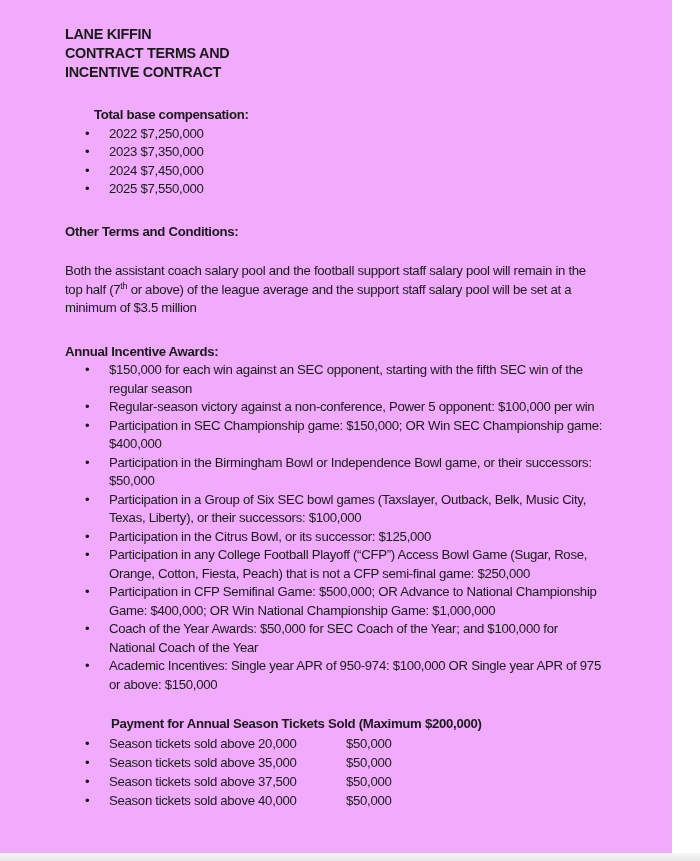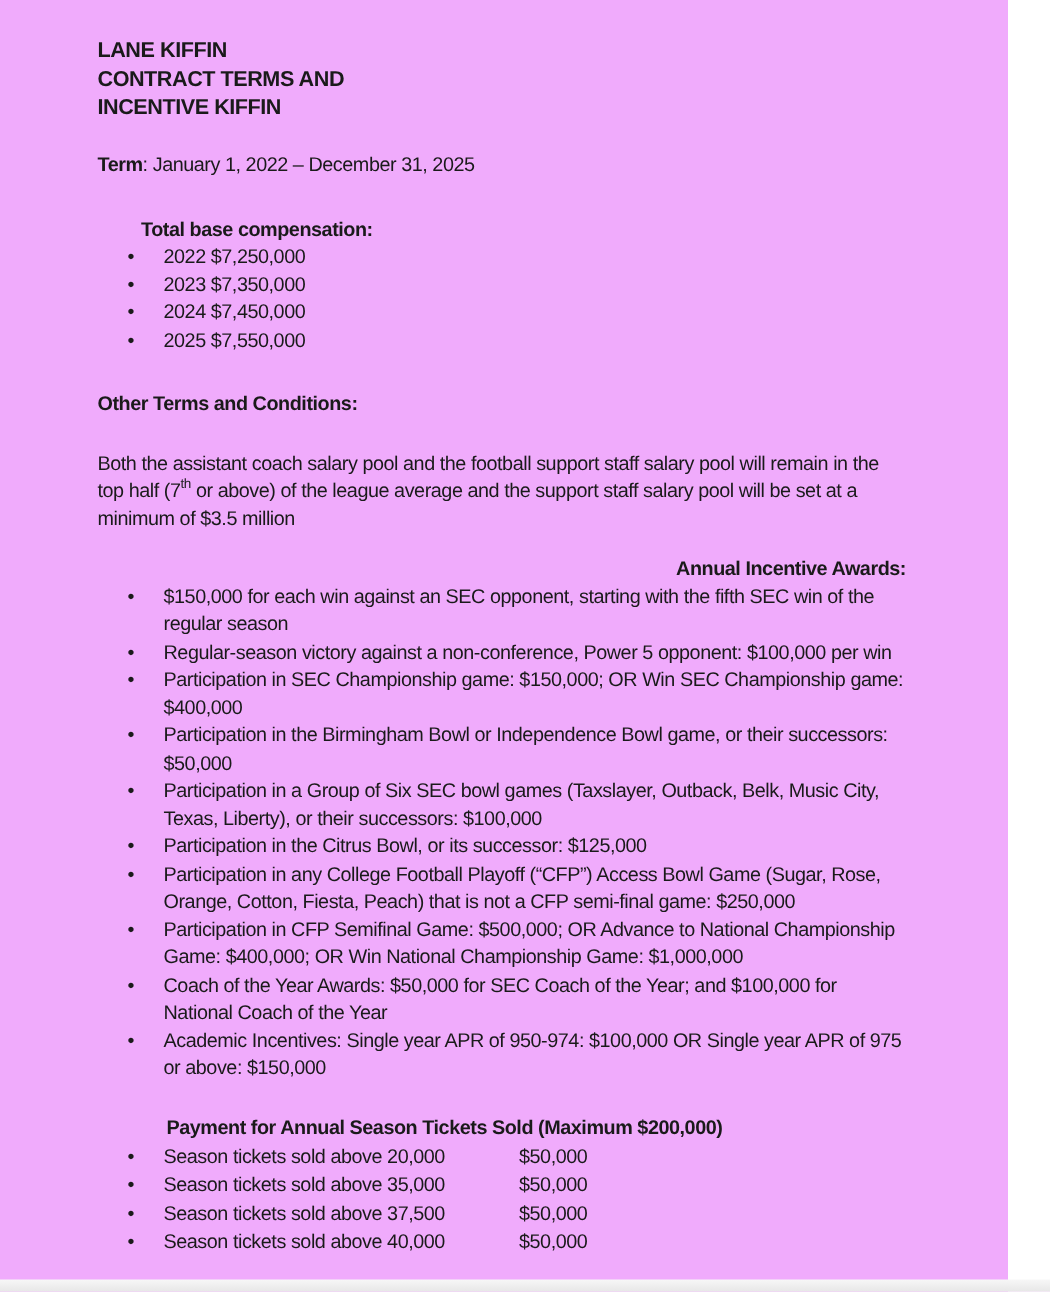--- a/index.html
+++ b/index.html
@@ -47,21 +47,21 @@
     top: 0;
   }
   .other-heading { margin-top: 24px; }
   .salary-para { margin-top: 21px; max-width: 567px; }
   .salary-para sup {
     font-size: 9px;
     vertical-align: super;
     line-height: 0;
     text-align: center;
   }
-  .incentives-heading { margin-top: 15px; text-align: right; }
+  .incentives-heading { margin-top: 25px; }
   ul.incentives-list > li { max-width: 538px; }
   .tickets-heading { margin-top: 21px; padding-left: 46px; }
   ul.tickets-list > li { line-height: 19px; }
   .ticket-label { display: inline-block; min-width: 237px; }
   .ticket-amount { display: inline-block; }
   .bottom-strip {
     position: absolute;
     left: 0;
     bottom: 0;
     width: 700px;
@@ -70,24 +70,23 @@
   }
 </style>
 </head>
 <body>
 
 <div class="page">
 
   <div class="doc-title">
     <div>LANE KIFFIN</div>
     <div>CONTRACT TERMS AND</div>
-    <div>INCENTIVE KIFFIN</div>
+    <div>INCENTIVE CONTRACT</div>
   </div>
 
-  <p class="term-line"><span class="b">Term</span><span>: January 1, 2022 – December 31, 2025</span></p>
 
   <div class="h base-heading">Total base compensation:</div>
   <ul class="blist base-list">
     <li>2022 $7,250,000</li>
     <li>2023 $7,350,000</li>
     <li>2024 $7,450,000</li>
     <li>2025 $7,550,000</li>
   </ul>
 
   <div class="h other-heading">Other Terms and Conditions:</div>

